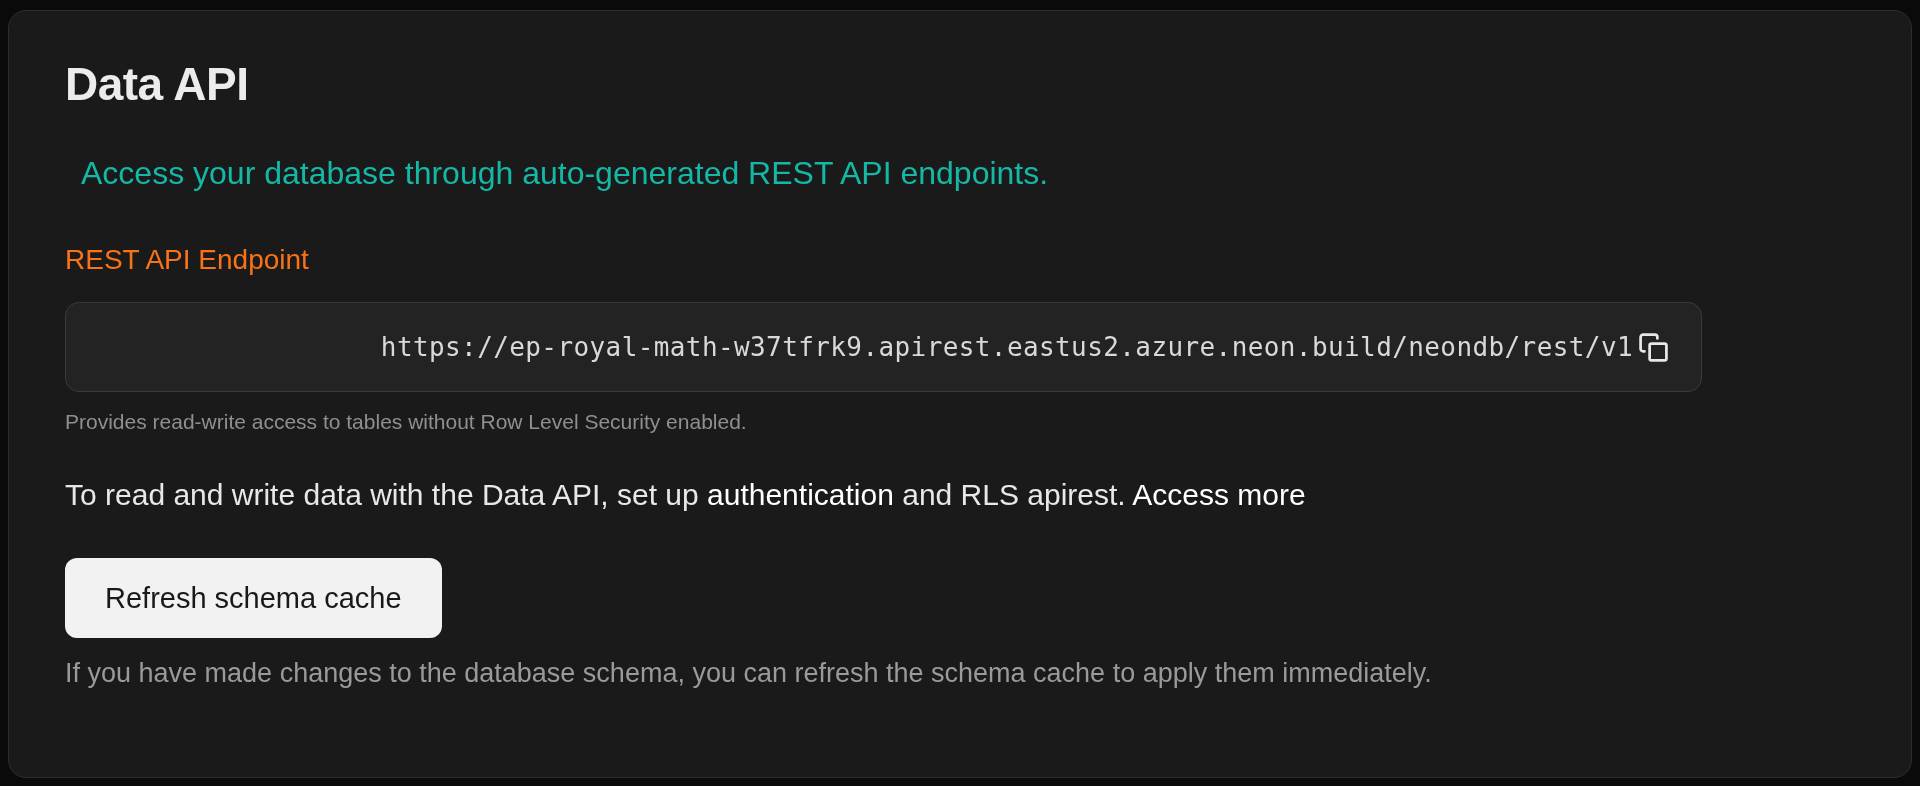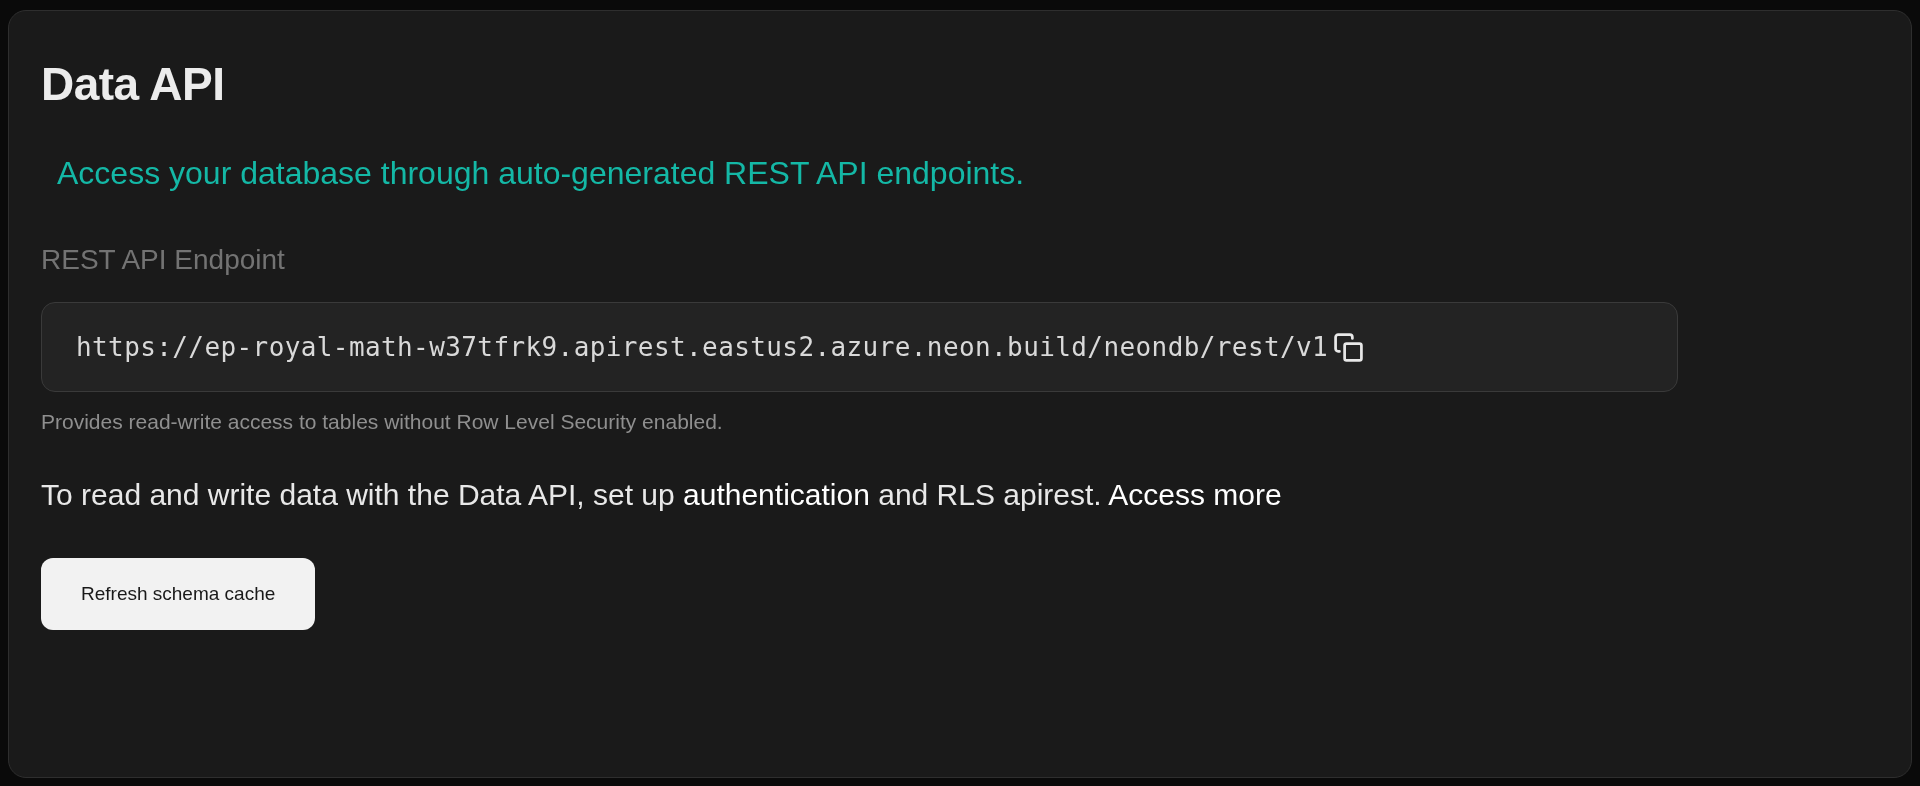--- a/index.html
+++ b/index.html
@@ -9,44 +9,44 @@
     background: #0a0a0a;
     font-family: "Liberation Sans", sans-serif;
     overflow: hidden;
   }
   .card {
     position: absolute;
     left: 8px; top: 10px; right: 8px; bottom: 8px;
     background: #1a1a1a;
     border: 1px solid #2e2e2e;
     border-radius: 18px;
-    padding: 46px 32px;
+    padding: 46px 56px;
   }
   .page-title {
     font-size: 46px;
     font-weight: 700;
     letter-spacing: -0.5px;
     color: #ececec;
     margin: 0 0 44px 0;
   }
   .page-subtitle {
     font-size: 32px;
     color: #14b8a6;
     margin: 0 0 52px 16px;
   }
   .endpoint-label {
     display: block;
     font-size: 28px;
-    color: #737373;
+    color: #f97316;
     margin: 0 0 26px 0;
   }
   .endpoint-field {
     display: flex;
     align-items: center;
-    justify-content: flex-start;
+    justify-content: flex-end;
     width: 1637px;
     height: 90px;
     background: #232323;
     border: 1px solid #3a3a3a;
     border-radius: 14px;
     padding: 0 28px 0 34px;
     margin: 0 0 18px 0;
   }
   .endpoint-url {
     font-family: "DejaVu Sans Mono", "Liberation Mono", monospace;
@@ -81,24 +81,24 @@
     color: #ffffff;
     text-decoration: none;
     cursor: pointer;
   }
   .refresh-btn {
     display: inline-block;
     background: #f2f2f2;
     color: #191919;
     border: none;
     border-radius: 12px;
-    height: 72px;
+    height: 80px;
     padding: 0 40px;
     font-family: "Liberation Sans", sans-serif;
-    font-size: 19px;
+    font-size: 29px;
     font-weight: 500;
     cursor: pointer;
     margin: 0 0 20px 0;
   }
   .bottom-help {
     font-size: 27px;
     color: #9a9a9a;
     margin: 0;
   }
 </style>
@@ -124,14 +124,15 @@
       </span>
     </button>
   </div>
 
   <p class="field-help">Provides read-write access to tables without Row Level Security enabled.</p>
 
   <p class="rls-note"><span>To read and write data with the Data API, set up </span><a>authentication</a><span> and RLS apirest. </span><a>Access more</a></p>
 
   <button class="refresh-btn">Refresh schema cache</button>
 
+  <p class="bottom-help">If you have made changes to the database schema, you can refresh the schema cache to apply them immediately.</p>
 
 </div>
 
 </body></html>

